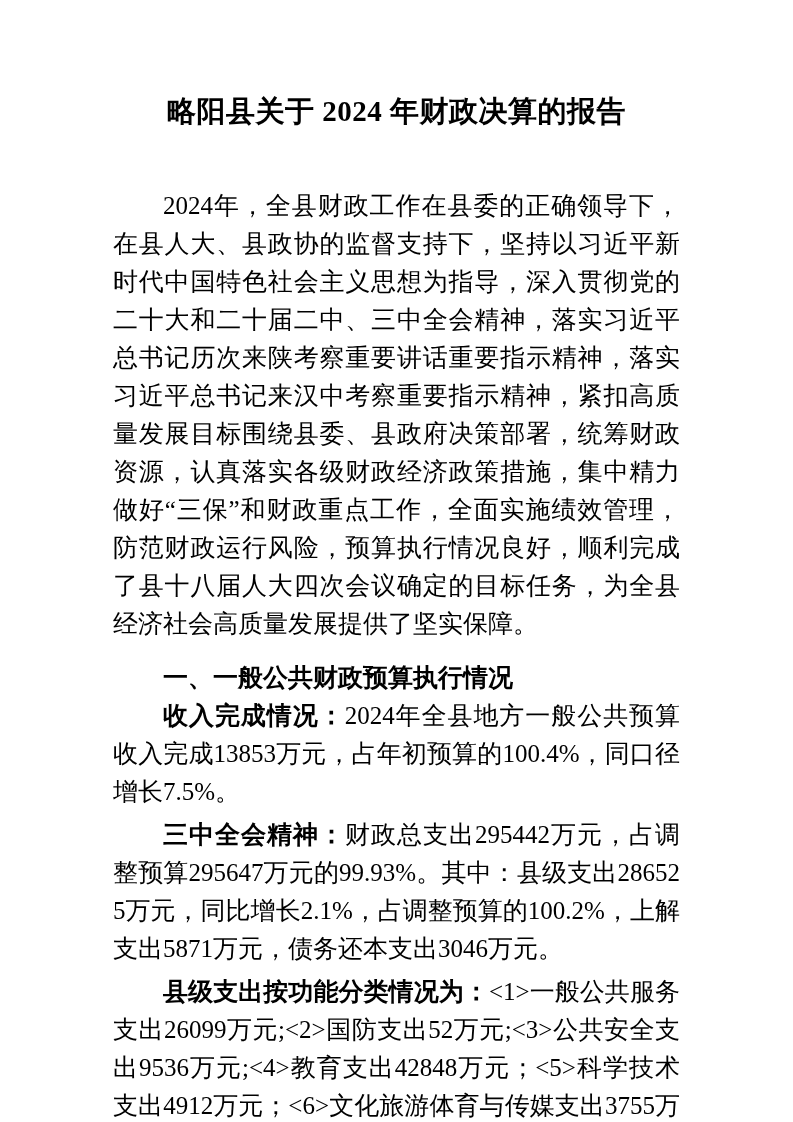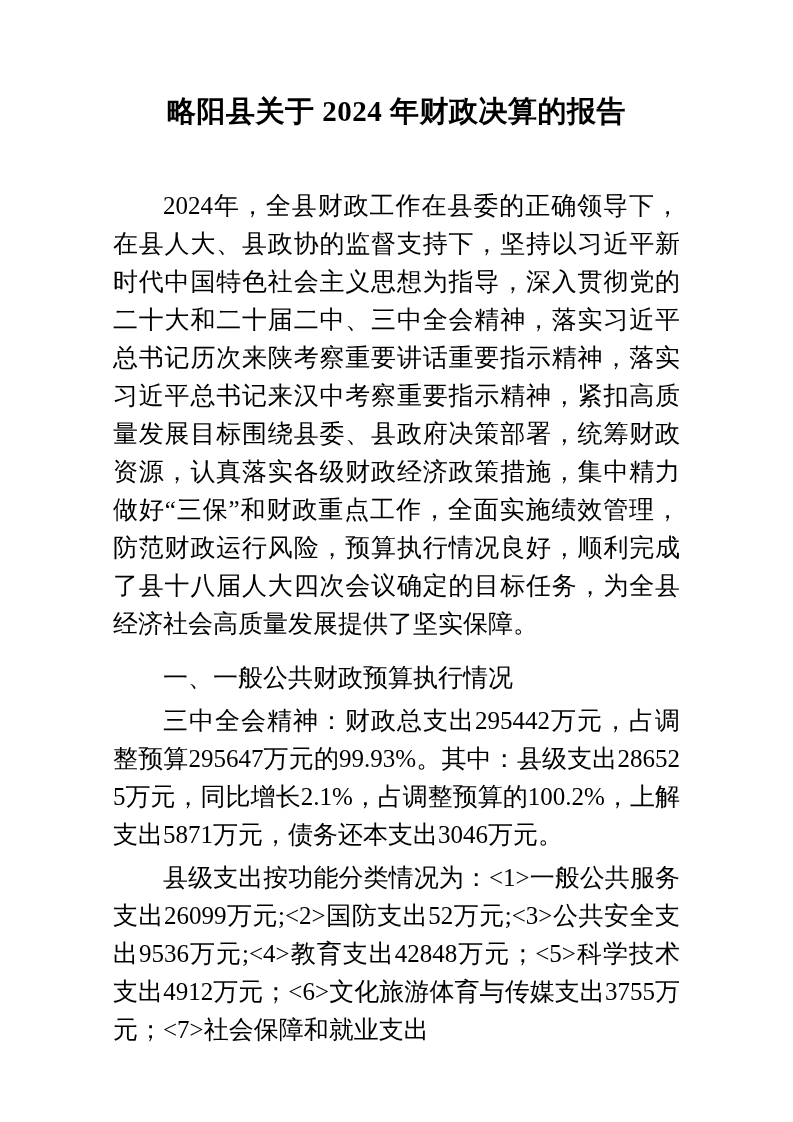--- a/index.html
+++ b/index.html
@@ -32,40 +32,41 @@
   p.body-para {
     font-size: 25px;
     line-height: 38px;
     margin: 0;
     text-align: justify;
     text-justify: inter-ideograph;
     text-indent: 2em;
     word-break: break-all;
   }
   p.body-para .lead {
-    font-weight: normal;
+    font-weight: bold;
   }
   p.section-heading {
     margin-top: 16px;
   }
   p.spaced {
     margin-top: 5px;
   }
 </style>
 </head>
 <body>
 
 <div class="page">
   <div class="content">
 
     <h1 class="doc-title">略阳县关于 2024 年财政决算的报告</h1>
 
     <p class="body-para"><span class="text">2024年，全县财政工作在县委的正确领导下，在县人大、县政协的监督支持下，坚持以习近平新时代中国特色社会主义思想为指导，深入贯彻党的二十大和二十届二中、三中全会精神，落实习近平总书记历次来陕考察重要讲话重要指示精神，落实习近平总书记来汉中考察重要指示精神，紧扣高质量发展目标围绕县委、县政府决策部署，统筹财政资源，认真落实各级财政经济政策措施，集中精力做好“三保”和财政重点工作，全面实施绩效管理，防范财政运行风险，预算执行情况良好，顺利完成了县十八届人大四次会议确定的目标任务，为全县经济社会高质量发展提供了坚实保障。</span></p>
 
     <p class="body-para section-heading"><span class="lead">一、一般公共财政预算执行情况</span></p>
 
+    <p class="body-para"><span class="lead">收入完成情况：</span><span class="text">2024年全县地方一般公共预算收入完成13853万元，占年初预算的100.4%，同口径增长7.5%。</span></p>
 
     <p class="body-para spaced"><span class="lead">三中全会精神：</span><span class="text">财政总支出295442万元，占调整预算295647万元的99.93%。其中：县级支出286525万元，同比增长2.1%，占调整预算的100.2%，上解支出5871万元，债务还本支出3046万元。</span></p>
 
     <p class="body-para spaced"><span class="lead">县级支出按功能分类情况为：</span><span class="text">&lt;1&gt;一般公共服务支出26099万元;&lt;2&gt;国防支出52万元;&lt;3&gt;公共安全支出9536万元;&lt;4&gt;教育支出42848万元；&lt;5&gt;科学技术支出4912万元；&lt;6&gt;文化旅游体育与传媒支出3755万元；&lt;7&gt;社会保障和就业支出</span></p>
 
   </div>
 </div>
 
 </body></html>

